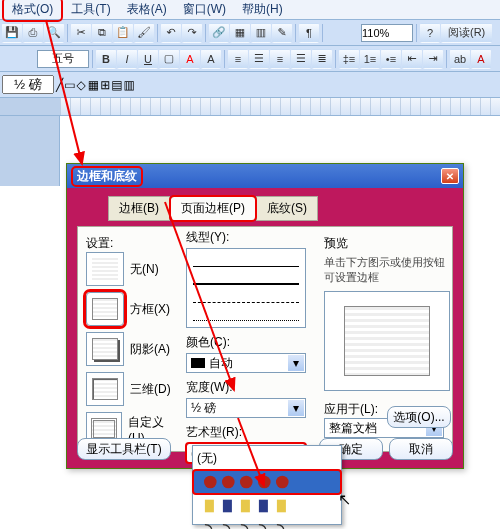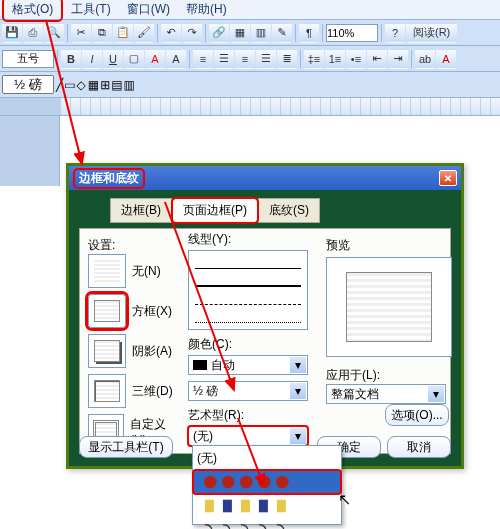--- a/index.html
+++ b/index.html
@@ -7,40 +7,40 @@
   
   
   .menubar { display: flex; background: #eef3fb; height: 20px; align-items: center; padding: 0 2px; border-bottom: 1px solid #94b5d8; }
   .menu-item { padding: 2px 8px; color: #1a3a6a; cursor: default; }
   .menu-item.hl { border: 2px solid #e00; border-radius: 5px; }
   
   
   .toolbar { display: flex; background: #cfe0f7; height: 26px; align-items: center; padding: 2px; border-bottom: 1px solid #94b5d8; gap: 1px; }
   .toolbar .btn { width: 20px; height: 20px; display: flex; align-items: center; justify-content: center; border: 1px solid transparent; font-size: 11px; color: #333; background: linear-gradient(#f6faff,#c7dcf6); border-radius: 2px; }
   .toolbar .sep { width: 1px; height: 18px; background: #9cb9e0; margin: 0 2px; }
-  .toolbar select, .toolbar input { font-size: 11px; height: 18px; border: 1px solid #7f9db9; background: #fff; }
+  .toolbar select, .toolbar input { font-size: 11px; height: 18px; border: 1px solid #7f9db9; background: #fff; margin-left: 35px; }
   .zoom { width: 52px; }
   .fontsize { width: 52px; text-align: center; }
   
   
   .toolbar2 { display: flex; background: #cfe0f7; height: 26px; align-items: center; padding: 2px; border-bottom: 1px solid #94b5d8; gap: 1px; }
   
   
   .ruler { height: 18px; background: linear-gradient(#f2f6fc,#d6e4f7); border-bottom: 1px solid #94b5d8; display: flex; }
   .ruler-left { width: 60px; background: #bcd0ea; }
   .ruler-right { flex: 1; position: relative; overflow: hidden; }
   .ruler-right::before { content:""; position:absolute; left:0; right:0; top:0; bottom:0; background: repeating-linear-gradient(to right, #a0b8d4 0 1px, transparent 1px 10px); opacity: .55; }
   
   
   .docarea { display:flex; height: 70px; }
   .docarea .gutter { width:60px; background:#bcd0ea; border-right:1px solid #94b5d8; }
   .docarea .page { flex:1; background:#fff; position:relative; }
   
   
-  .dialog { position: absolute; left: 66px; top: 163px; width: 398px; height: 306px; background: #14532d; border: 3px solid #4d7c0f; box-shadow: 2px 2px 6px rgba(0,0,0,.25); }
+  .dialog { position: absolute; left: 66px; top: 163px; width: 398px; height: 306px; background: #be185d; border: 1px solid #4d7c0f; box-shadow: 2px 2px 6px rgba(0,0,0,.25); }
   .titlebar { height: 24px; background: linear-gradient(#4c7fd8,#2c5fc9); display:flex; align-items:center; padding: 0 4px; color:#fff; font-weight:bold; font-size:12px; }
   .titlebar .closebtn { margin-left:auto; width:18px; height:16px; background: linear-gradient(#f5957f,#d14019); border:1px solid #fff; border-radius:2px; color:#fff; display:flex; align-items:center; justify-content:center; font-size:10px; }
   .titlebar .title-text { border:2px solid #e00; border-radius:5px; padding:0 4px; }
   .dialog-body { padding: 8px 10px; position:relative; height: calc(100% - 24px); }
   
   
   .tabs { display:flex; margin-bottom: 6px; margin-left: 31px; }
   .tab { padding: 3px 10px; border:1px solid #aca899; background:#ece9d8; font-size:12px; position:relative; }
   .tab.active { background:#fcfcfa; border-bottom-color:#fcfcfa; z-index:2; }
   .tab.hl { outline: 2px solid #e00; outline-offset: -1px; border-radius: 4px; }
@@ -94,20 +94,21 @@
   .arrow-svg { position:absolute; left:0; top:0; width:500px; height:529px; pointer-events:none; z-index:100; }
   
   .cursor-ptr { position:absolute; left:338px; top:490px; z-index:60; font-size:16px; color:#000; }
 </style>
 </head>
 <body>
 
 <div class="menubar">
   <div class="menu-item hl">格式(O)</div>
   <div class="menu-item">工具(T)</div>
+  <div class="menu-item">表格(A)</div>
   <div class="menu-item">窗口(W)</div>
   <div class="menu-item">帮助(H)</div>
 </div>
 
 <div class="toolbar">
   <div class="btn">💾</div>
   <div class="btn">⎙</div>
   <div class="btn">🔍</div>
   <div class="sep"></div>
   <div class="btn">✂</div>
@@ -240,36 +241,38 @@
         </div>
         <div class="grp">
           <label>颜色(C):</label>
           <div class="dropdown">
             <span style="width:14px;height:10px;background:#000;margin-right:4px"></span>
             <span>自动</span>
             <div class="dd-arrow">▾</div>
           </div>
         </div>
         <div class="grp">
+          <label>宽度(W):</label>
           <div class="dropdown">
             <span>½ 磅</span>
             <div class="dd-arrow">▾</div>
           </div>
         </div>
         <div class="grp">
           <label>艺术型(R):</label>
           <div class="dropdown hl">
             <span>(无)</span>
             <div class="dd-arrow">▾</div>
           </div>
         </div>
       </div>
 
       <div class="preview-col">
         <div class="lbl">预览</div>
+        <div class="hint">单击下方图示或使用按钮可设置边框</div>
         <div class="preview-box">
           <div class="preview-page"></div>
         </div>
         <div class="applyto">
           <label>应用于(L):</label>
           <div class="dropdown">
             <span>整篇文档</span>
             <div class="dd-arrow">▾</div>
           </div>
         </div>

